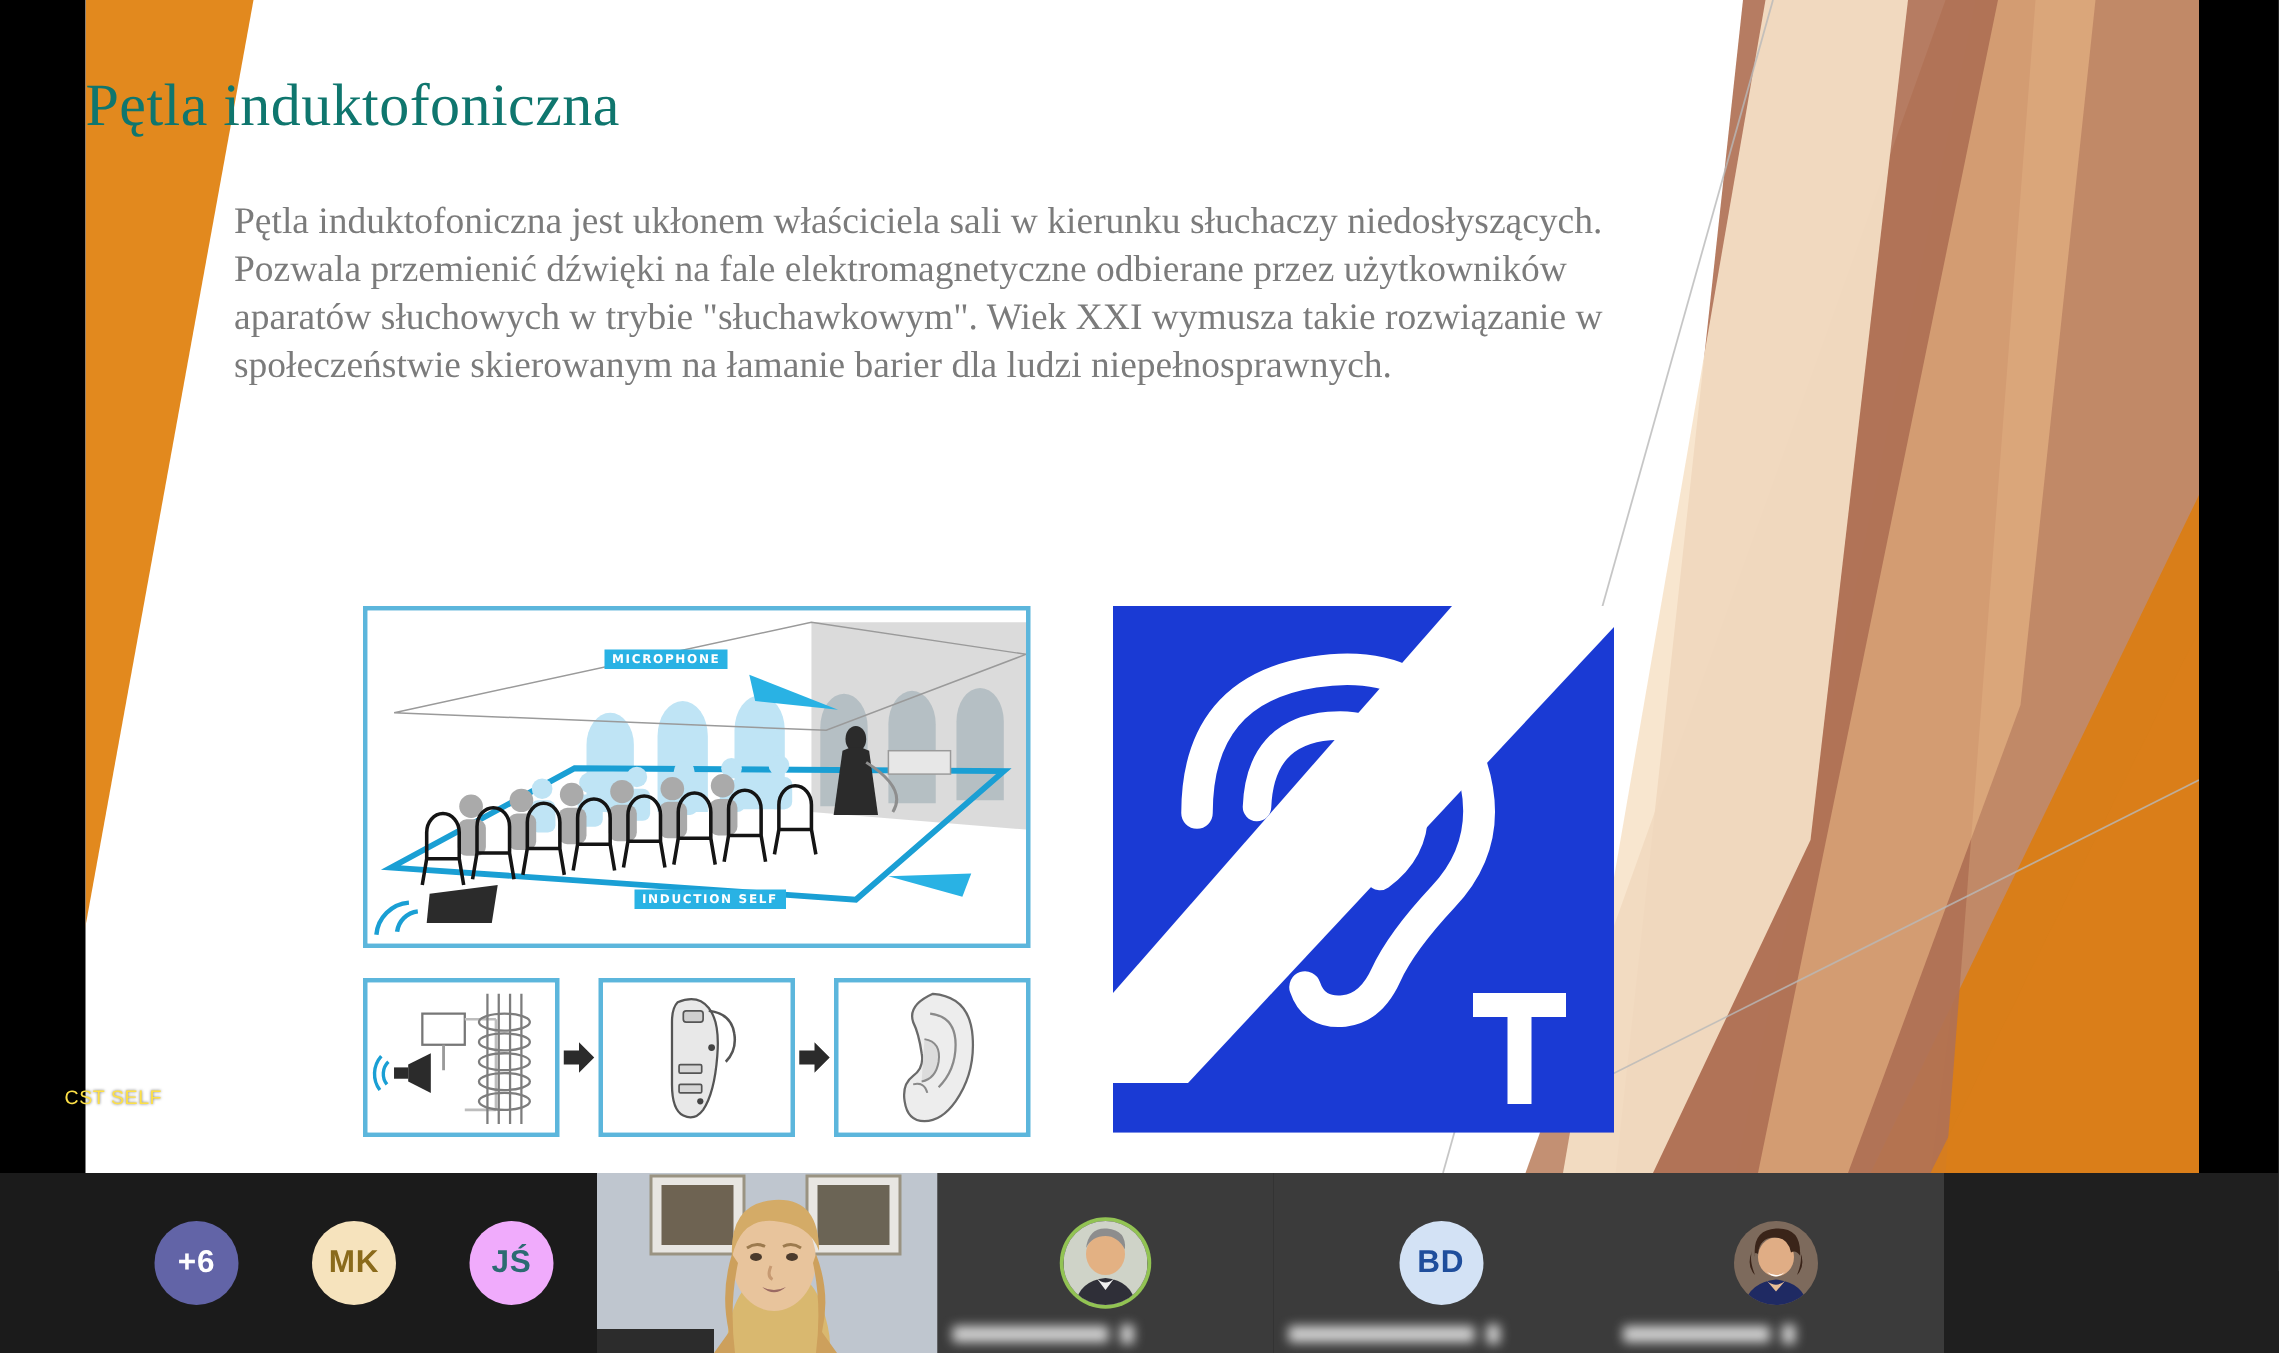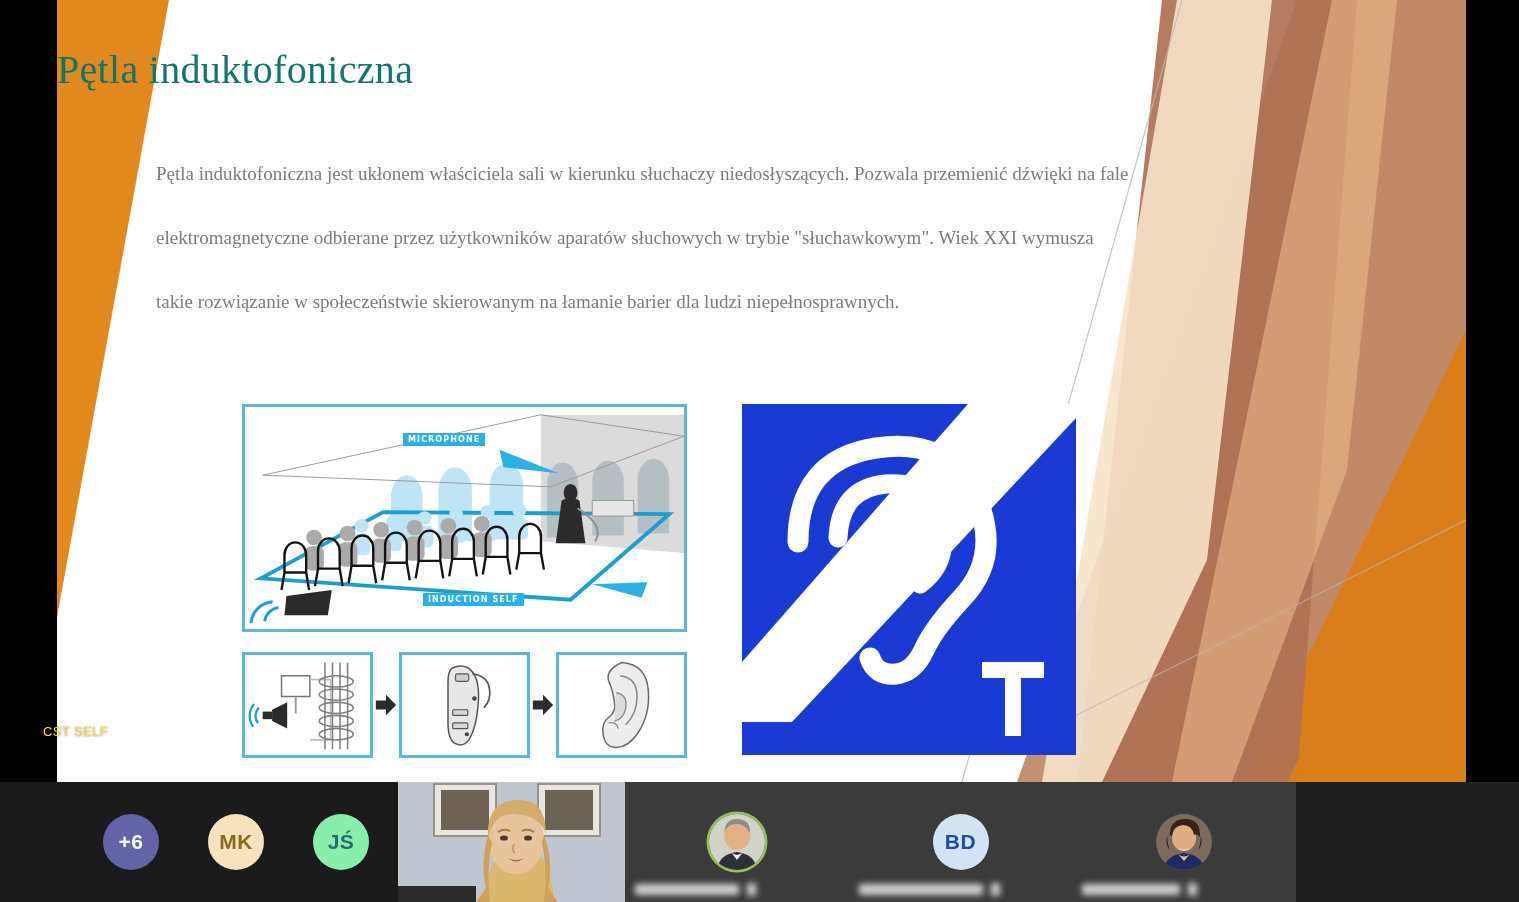--- a/index.html
+++ b/index.html
@@ -15,23 +15,23 @@
 
   
   #slide-title{
     position:absolute;left:0;right:0;top:36px;text-align:left;
     font-family:"Liberation Serif","DejaVu Serif",serif;
     font-size:40px;color:#0f766e;letter-spacing:.3px;
     white-space:nowrap;
     margin-top:10px;
   }
   #slide-body{
-    position:absolute;left:99px;top:142px;width:976px;
+    position:absolute;left:99px;top:132px;width:976px;
     font-family:"Liberation Serif","DejaVu Serif",serif;
-    font-size:19px;line-height:64px;color:#7b7b7b;
+    font-size:25px;line-height:32px;color:#7b7b7b;
     text-align:justify;text-justify:inter-word;
   }
   #slide-body p{margin:0;}
   #slide-body p:last-child{text-align:left;}
 
   
   #figure{position:absolute;left:185px;top:404px;width:775px;height:355px;}
   .fig-left{position:absolute;left:0;top:0;width:372px;height:355px;}
   .loop-room{position:absolute;left:0;top:0;width:445px;height:228px;
     border:3px solid #5cb6dc;background:#fdfdfd;box-sizing:border-box;overflow:hidden;}
@@ -285,21 +285,21 @@
 
   <div id="strip">
 
     <div class="tile dark" style="flex-basis:398px">
       <div class="avatar" style="left:131px;transform:translate(-50%,-50%);background:#6264a7;color:#ffffff;">
         <span>+6</span>
       </div>
       <div class="avatar" style="left:236px;transform:translate(-50%,-50%);background:#f6e3bd;color:#8a6a1b;">
         <span>MK</span>
       </div>
-      <div class="avatar" style="left:341px;transform:translate(-50%,-50%);background:#86efac;color:#2c6b72;">
+      <div class="avatar" style="left:341px;transform:translate(-50%,-50%);background:#f0abfc;color:#2c6b72;">
         <span>JŚ</span>
       </div>
     </div>
 
     <div class="vidtile" style="flex-basis:227px">
       <svg viewBox="0 0 227 120" style="width:100%;height:100%;display:block">
         <rect x="0" y="0" width="227" height="120" fill="#c9ced6"></rect>
         <rect x="0" y="0" width="227" height="120" fill="#bfc6cf"></rect>
 
         <rect x="36" y="2" width="62" height="52" fill="#e8e6e2" stroke="#9a9382" stroke-width="2"></rect>

